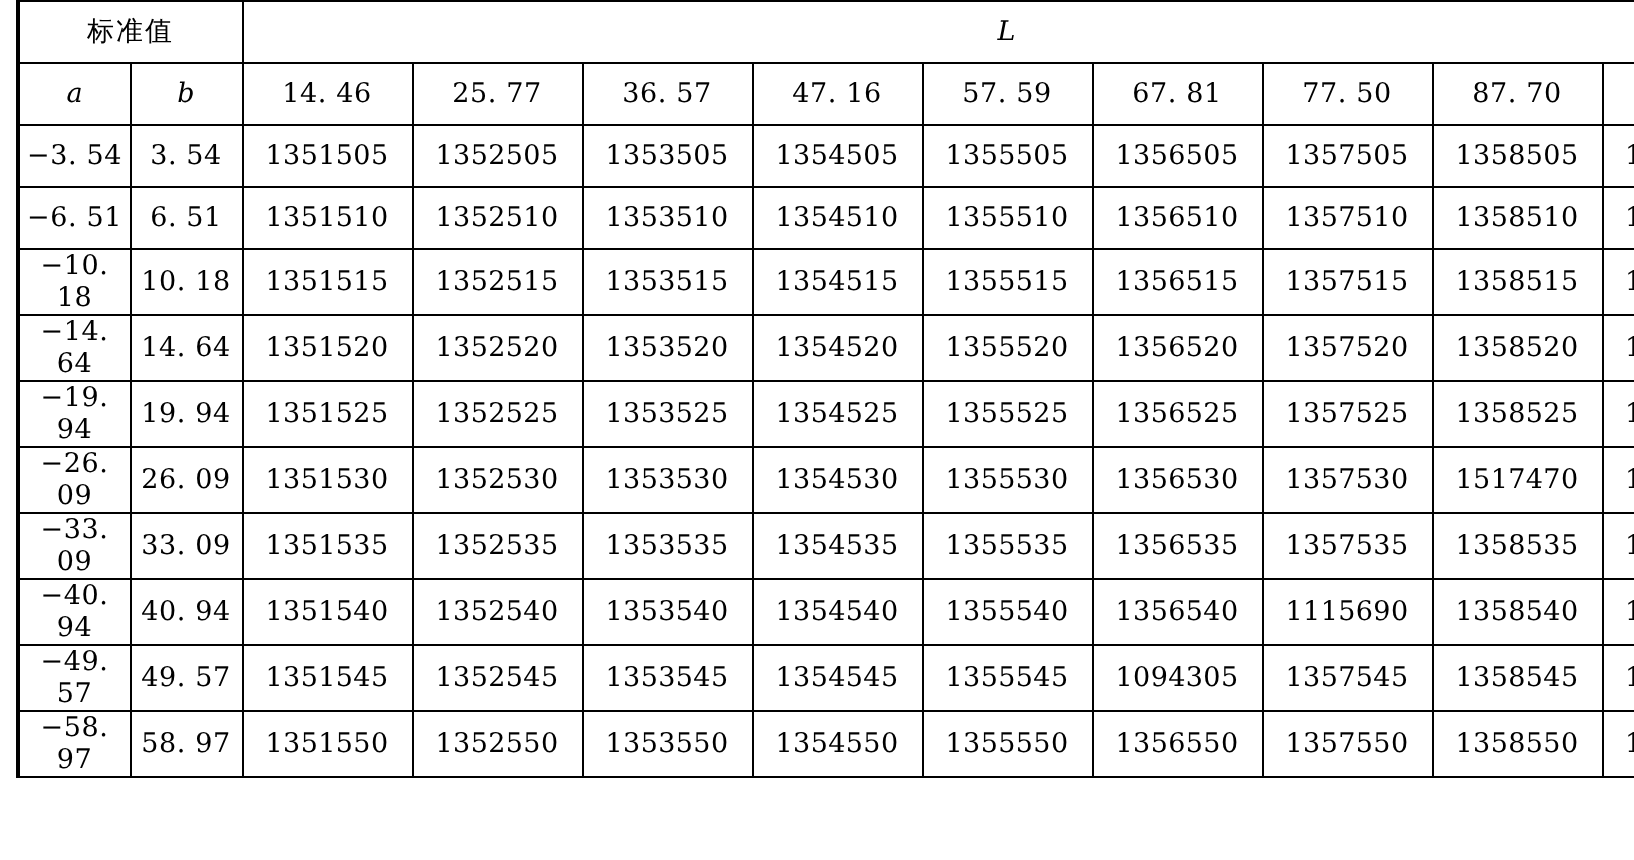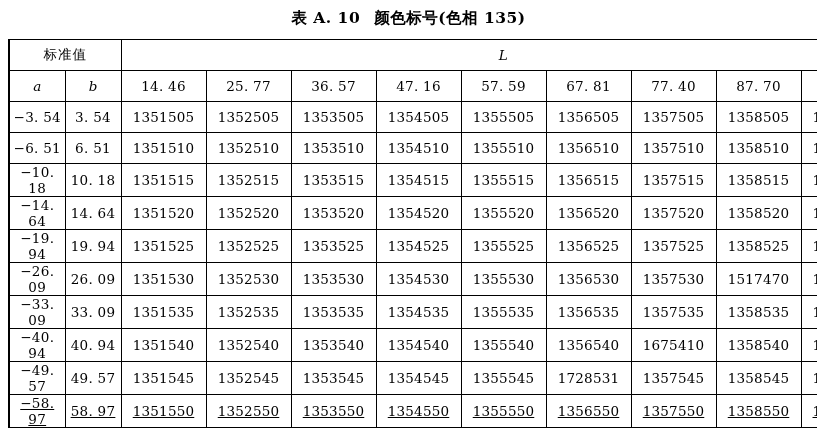--- a/index.html
+++ b/index.html
@@ -72,30 +72,27 @@
     letter-spacing: 0.3px;
   }
   .data {
     font-size: 13.5px;
     letter-spacing: 0.2px;
   }
   .col-a { width: 56px; }
   .col-b { width: 56px; }
   .col-d { width: 85px; }
   .thick-top td { border-top-width: 2px; }
-  .thick-bottom td { border-bottom-width: 2px; text-decoration: underline; }
+  .thick-bottom td { border-bottom-width: 2px; }
 </style>
 </head>
 <body>
 
 <div class="page">
 
-  <div class="caption">
-    <span>表 A. 10</span><span class="cap-title">颜色标号(色相 135)</span>
-  </div>
 
   <div class="table-wrap">
     <table class="ctab">
       <colgroup>
         <col class="col-a">
           <col class="col-b">
         <col class="col-d">
           <col class="col-d">
           <col class="col-d">
           <col class="col-d">
@@ -112,21 +109,21 @@
         </tr>
         <tr>
           <td class="outer-l hdr-ab">a</td>
           <td class="hdr-ab">b</td>
           <td class="num">14. 46</td>
           <td class="num">25. 77</td>
           <td class="num">36. 57</td>
           <td class="num">47. 16</td>
           <td class="num">57. 59</td>
           <td class="num">67. 81</td>
-          <td class="num">77. 40</td>
+          <td class="num">77. 50</td>
           <td class="num">87. 70</td>
           <td class="outer-r num">91. 62</td>
         </tr>
       <tr>
             <td class="outer-l num">−3. 54</td>
             <td class="num">3. 54</td>
             <td class="data">1351505</td>
             <td class="data">1352505</td>
             <td class="data">1353505</td>
             <td class="data">1354505</td>
@@ -216,33 +213,33 @@
           </tr>
           <tr>
             <td class="outer-l num">−40. 94</td>
             <td class="num">40. 94</td>
             <td class="data">1351540</td>
             <td class="data">1352540</td>
             <td class="data">1353540</td>
             <td class="data">1354540</td>
             <td class="data">1355540</td>
             <td class="data">1356540</td>
-            <td class="data">1675410</td>
+            <td class="data">1115690</td>
             <td class="data">1358540</td>
             <td class="data outer-r">1359040</td>
           </tr>
           <tr>
             <td class="outer-l num">−49. 57</td>
             <td class="num">49. 57</td>
             <td class="data">1351545</td>
             <td class="data">1352545</td>
             <td class="data">1353545</td>
             <td class="data">1354545</td>
             <td class="data">1355545</td>
-            <td class="data">1728531</td>
+            <td class="data">1094305</td>
             <td class="data">1357545</td>
             <td class="data">1358545</td>
             <td class="data outer-r">1359045</td>
           </tr>
           <tr class="thick-bottom">
             <td class="outer-l num">−58. 97</td>
             <td class="num">58. 97</td>
             <td class="data">1351550</td>
             <td class="data">1352550</td>
             <td class="data">1353550</td>

